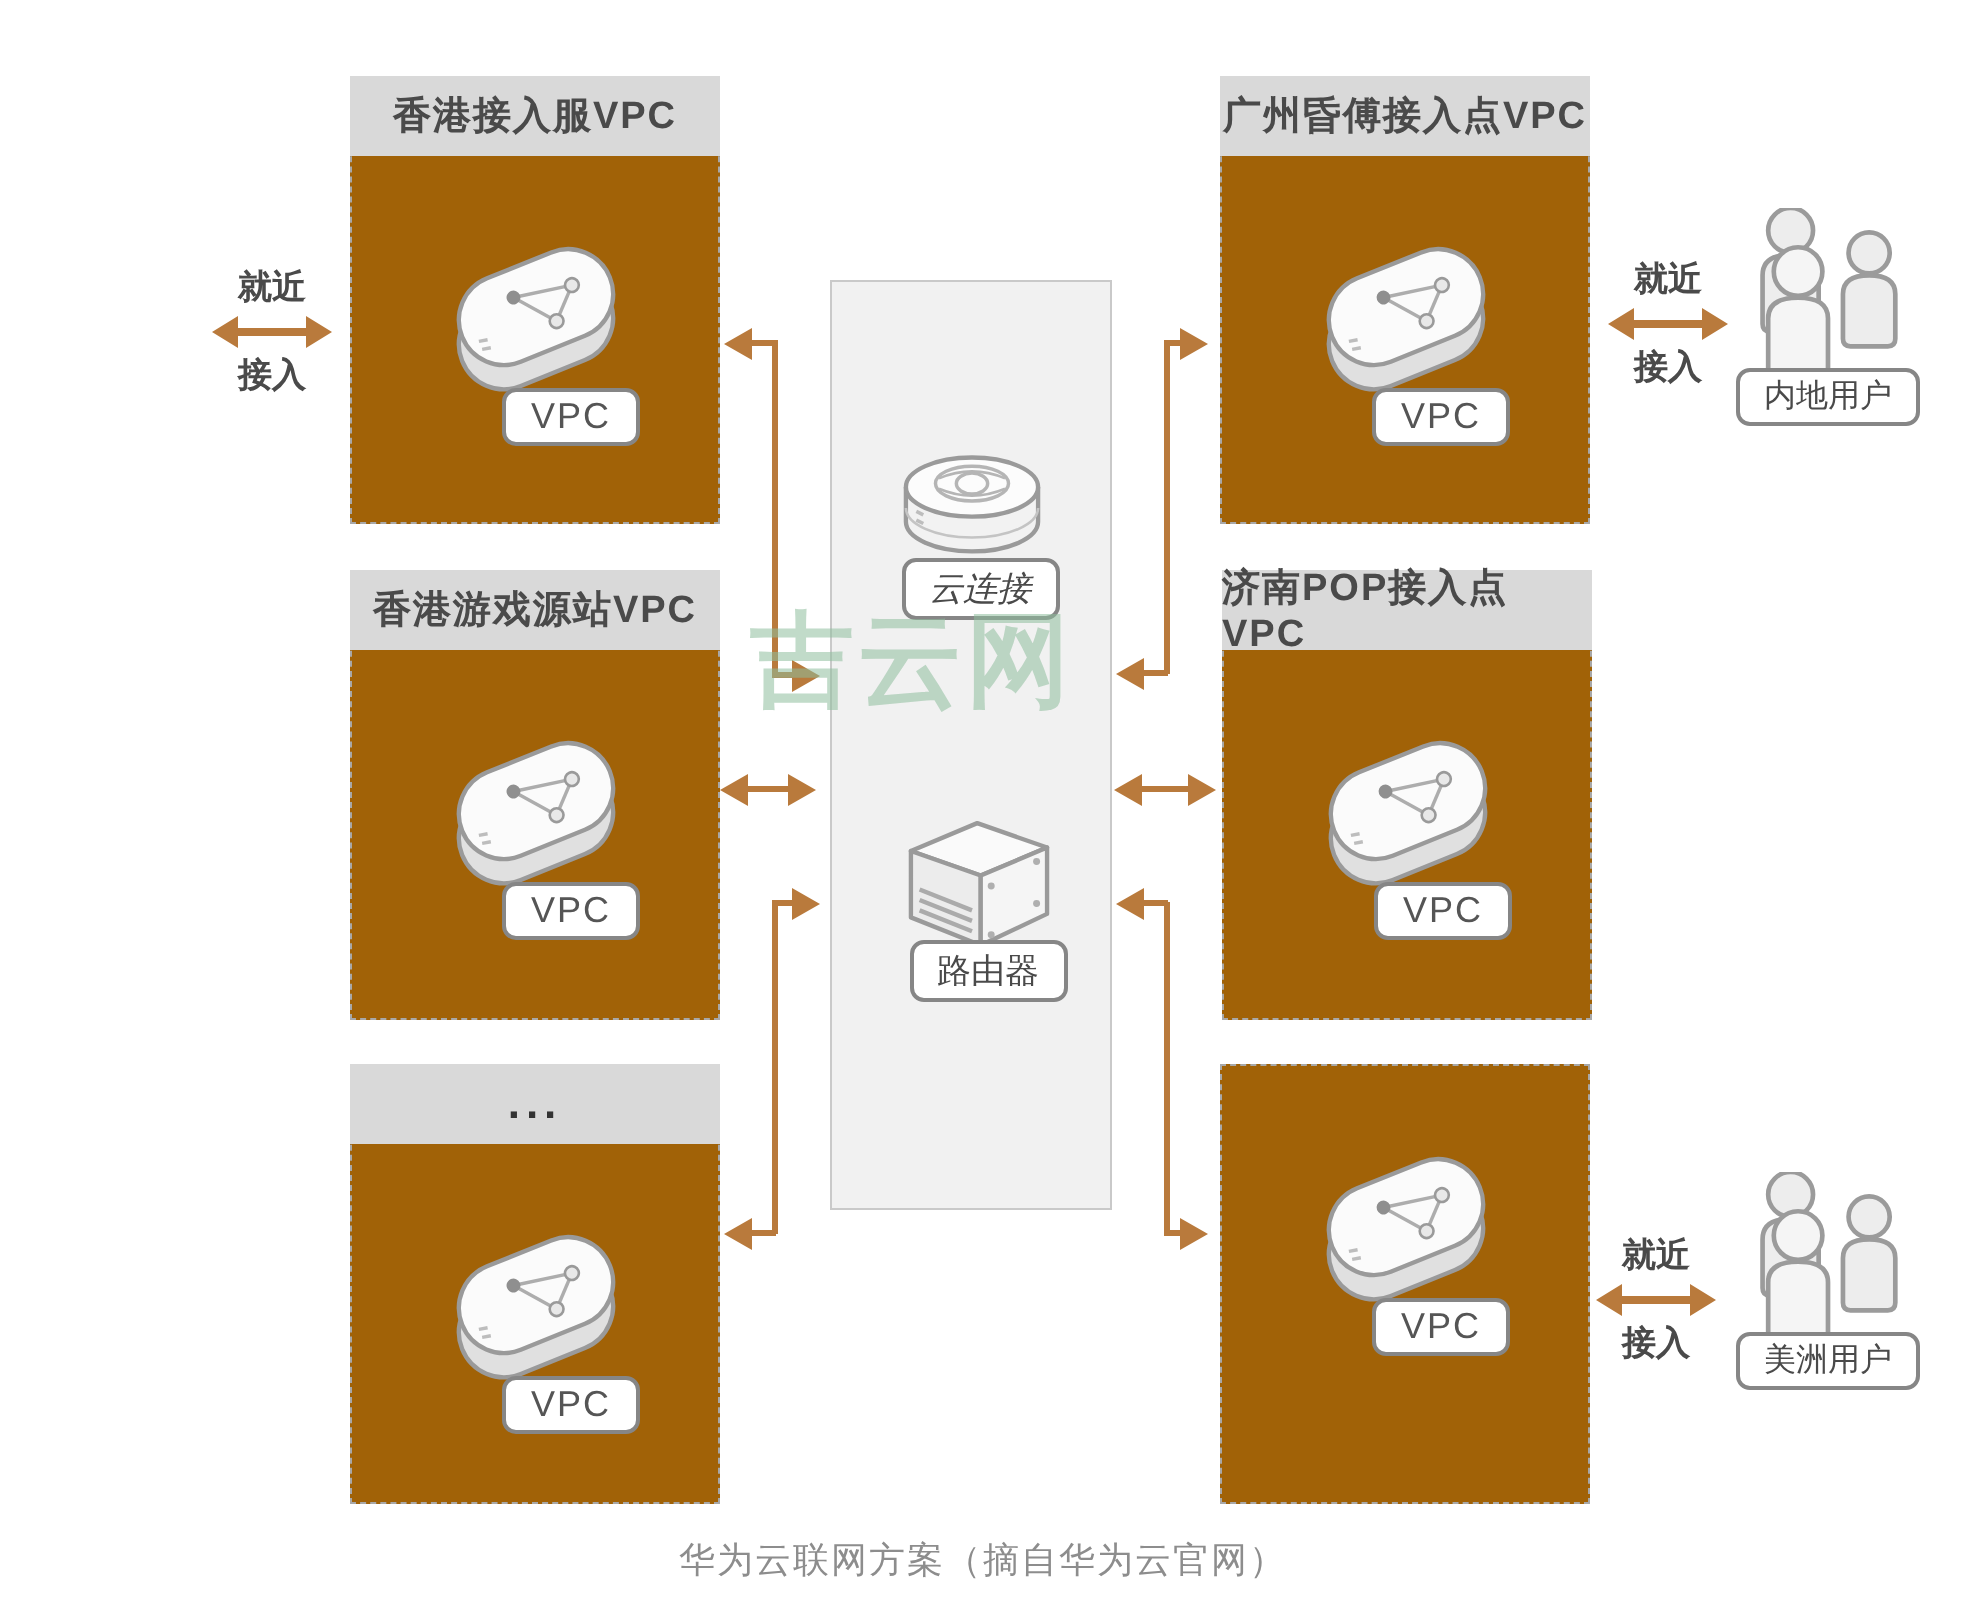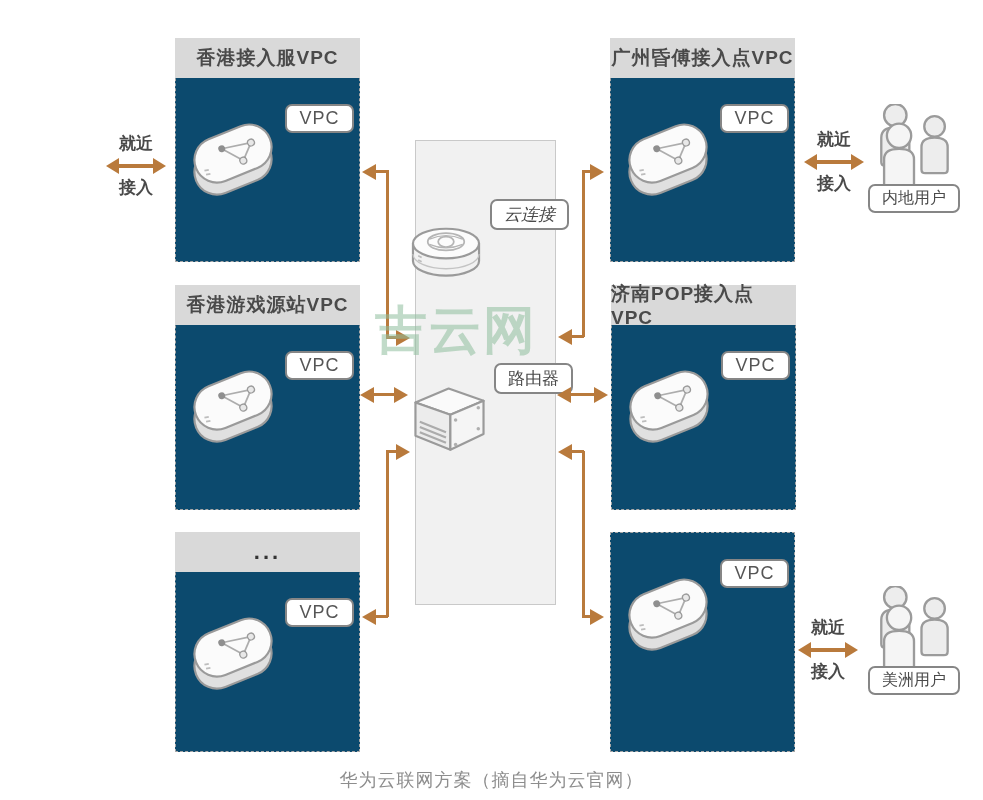--- a/index.html
+++ b/index.html
@@ -7,26 +7,26 @@
     --header-bg:#D9D9D9;
     --panel-bg:#F1F1F1;
     --dash:#A8A8A8;
     --stroke:#9A9A9A;
   }
   *{box-sizing:border-box;margin:0;padding:0;}
   body{background:#ffffff;font-family:"Liberation Sans","DejaVu Sans",sans-serif;}
   .stage{position:relative;width:983px;height:800px;background:#fff;overflow:hidden;}
 
   
-  .vbox{position:absolute;border:1px dashed var(--dash);background:#0c4a6e;display:flex;flex-direction:column;align-items:center;}
+  .vbox{position:absolute;border:1px dashed var(--dash);background:#a16207;display:flex;flex-direction:column;align-items:center;}
   .vbox-header{width:calc(100% + 2px);margin:-1px -1px 0 -1px;height:40px;background:var(--header-bg);
     display:flex;align-items:center;justify-content:center;font-size:19px;font-weight:bold;color:#4A4A4A;letter-spacing:1px;}
   .vbox-header.dots{font-size:22px;letter-spacing:3px;color:#333;}
 
-  .node{display:flex;flex-direction:row;align-items:flex-start;margin-top:34px;}
+  .node{display:flex;flex-direction:column;align-items:flex-end;margin-top:34px;}
   .pill{background:#fff;border:2px solid #868686;border-radius:7px;padding:2px 12px;
     font-size:17px;color:#4A4A4A;margin-top:-8px;z-index:3;white-space:nowrap;}
   .pill.en{letter-spacing:1px;font-size:18px;color:#555;}
 
   
   .panel{position:absolute;left:415px;top:140px;width:141px;height:465px;background:var(--panel-bg);
     border:1px solid #C9C9C9;display:flex;flex-direction:column;align-items:center;}
   .panel .node.cloud{margin-top:66px;font-style:italic;}
   .panel .node.router{margin-top:84px;}
 

